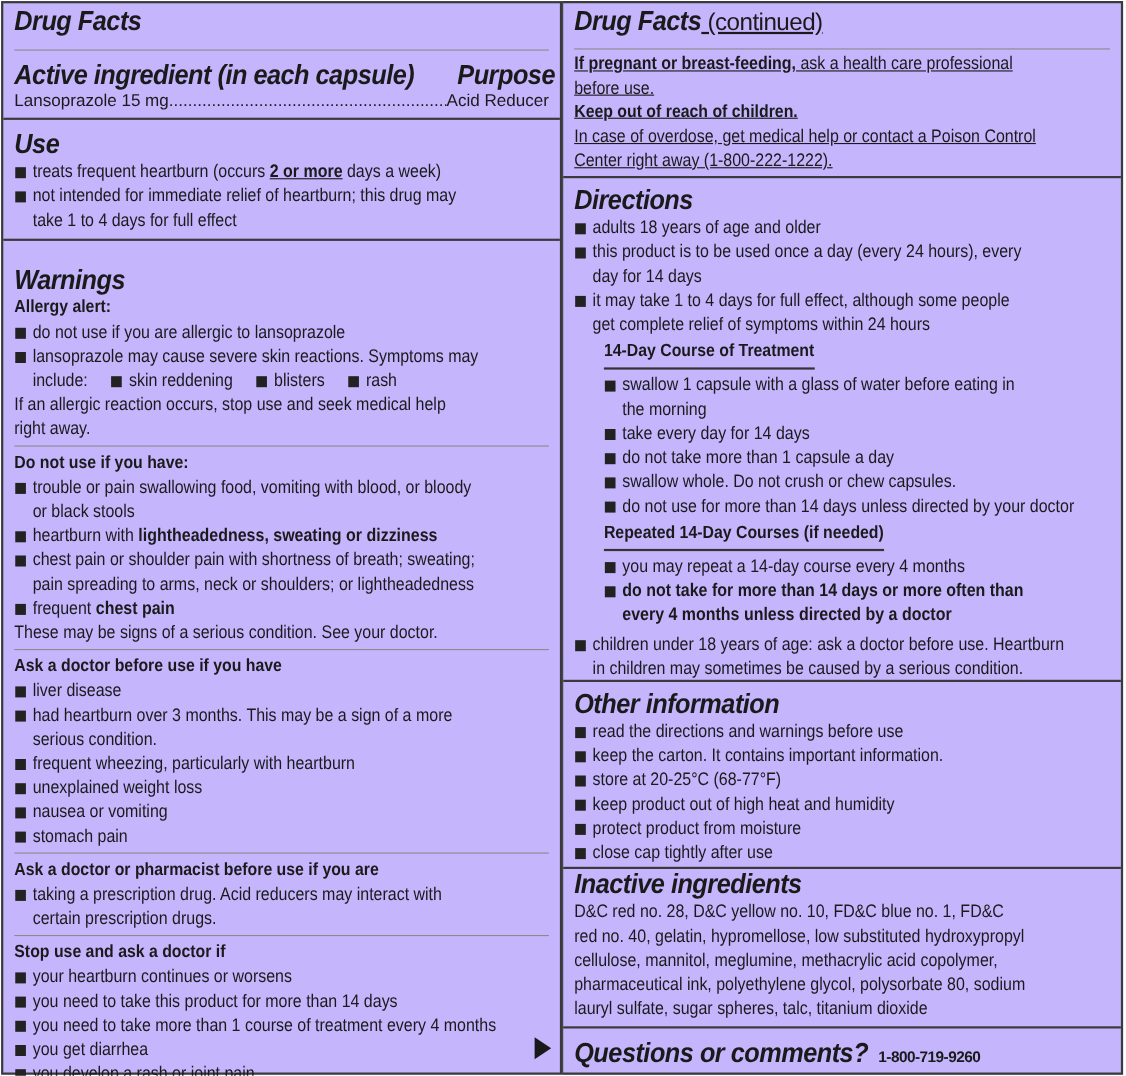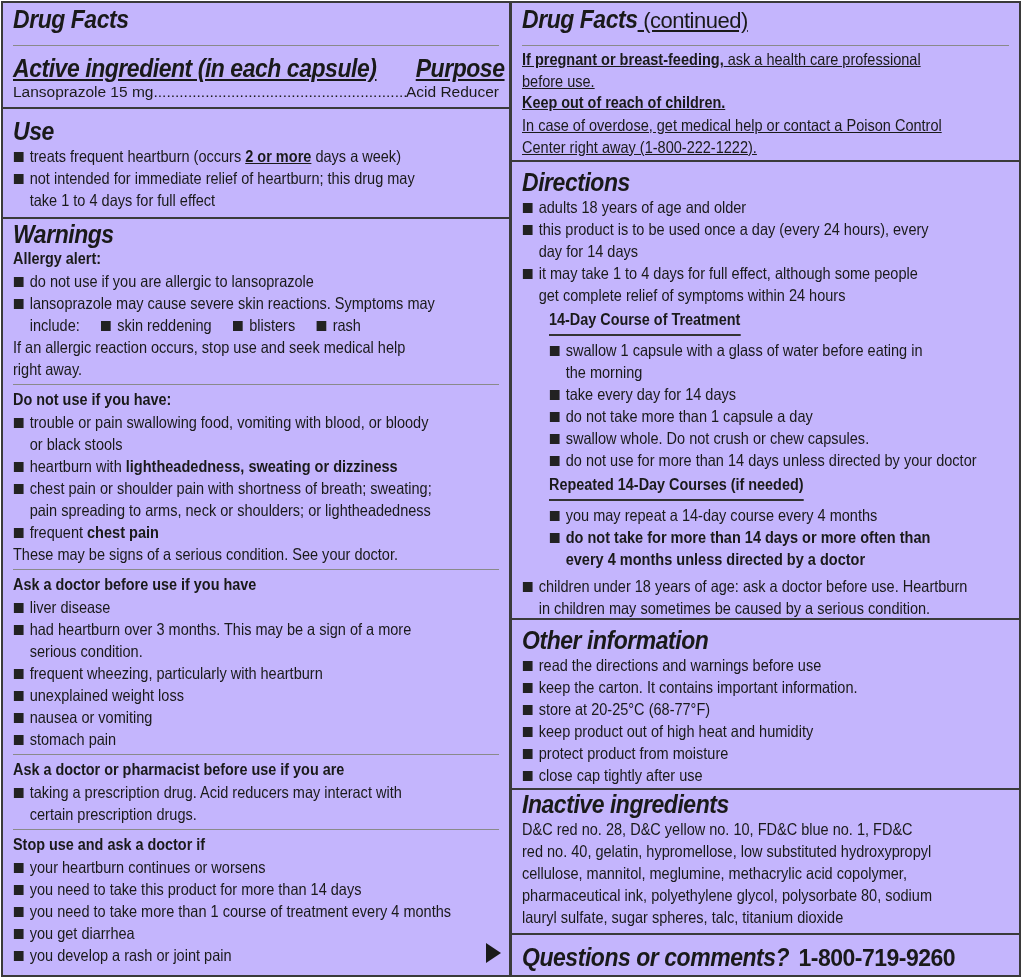--- a/index.html
+++ b/index.html
@@ -42,39 +42,39 @@
   .dots .fill { flex: 1; overflow: hidden; white-space: nowrap; }
 </style>
 </head>
 <body>
 
 <div id="left" class="panel">
 
   <div class="sec" style="top:2px;">
     <div class="h1">Drug Facts</div>
     <div class="thin-rule" style="margin-top:12px;"></div>
-    <div style="display:flex; justify-content:flex-start; margin-top:8px;text-decoration:underline;">
+    <div style="display:flex; justify-content:flex-start; margin-top:8px;">
       <div class="h1">Active ingredient (in each capsule)</div>
       <div class="h1" style="transform-origin:right center;">Purpose</div>
     </div>
     <div class="dots txt" style="transform:none; font-size:15.5px; line-height:20px;">
       <span>Lansoprazole 15 mg</span>
       <span class="fill">..............................................................................................</span>
       <span>Acid Reducer</span>
     </div>
   </div>
 
   <div class="sec divided" style="top:104px; height:132px; padding-top:8px;">
     <div class="h1">Use</div>
     <div class="txt bl"><span>treats frequent heartburn (occurs </span><span class="b u">2 or more</span><span> days a week)</span></div>
     <div class="txt bl">not intended for immediate relief of heartburn; this drug may</div>
     <div class="txt indent">take 1 to 4 days for full effect</div>
   </div>
 
-  <div class="sec divided" style="top:214px; height:760px; padding-top:1px;">
+  <div class="sec divided" style="top:214px; height:760px; padding-top:22px;">
     <div class="h1">Warnings</div>
     <div class="hsub">Allergy alert:</div>
     <div class="txt bl">do not use if you are allergic to lansoprazole</div>
     <div class="txt bl">lansoprazole may cause severe skin reactions. Symptoms may</div>
     <div class="txt indent">
       <span>include:</span>
       <span class="inline-b">skin reddening</span>
       <span class="inline-b">blisters</span>
       <span class="inline-b">rash</span>
     </div>
@@ -170,16 +170,16 @@
     <div class="h1">Inactive ingredients</div>
     <div class="txt">D&amp;C red no. 28, D&amp;C yellow no. 10, FD&amp;C blue no. 1, FD&amp;C</div>
     <div class="txt">red no. 40, gelatin, hypromellose, low substituted hydroxypropyl</div>
     <div class="txt">cellulose, mannitol, meglumine, methacrylic acid copolymer,</div>
     <div class="txt">pharmaceutical ink, polyethylene glycol, polysorbate 80, sodium</div>
     <div class="txt">lauryl sulfate, sugar spheres, talc, titanium dioxide</div>
   </div>
 
   <div class="sec divided" style="top:930px; height:44px; padding-top:8px;">
     <div class="h1" style="transform:none;">
-      <span style="display:inline-block; transform:scaleX(0.92); transform-origin:left center;">Questions or comments?</span><span style="font-style:normal; font-size:23px; margin-left:-14px;">1-800-719-9260</span>
+      <span style="display:inline-block; transform:scaleX(0.92); transform-origin:left center;">Questions or comments?</span><span style="font-style:normal; font-size:14px; margin-left:-14px;">1-800-719-9260</span>
     </div>
   </div>
 </div>
 
 </body></html>

